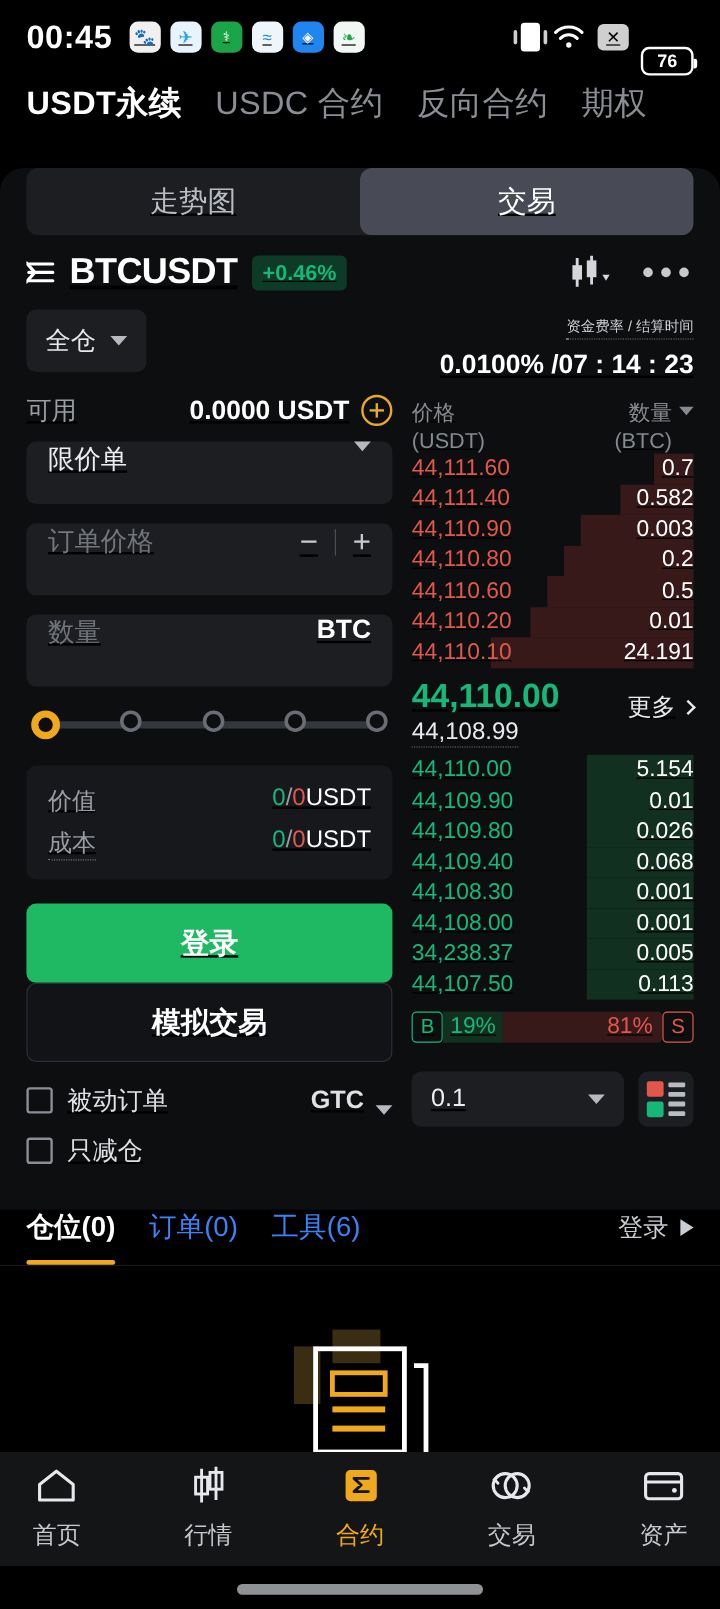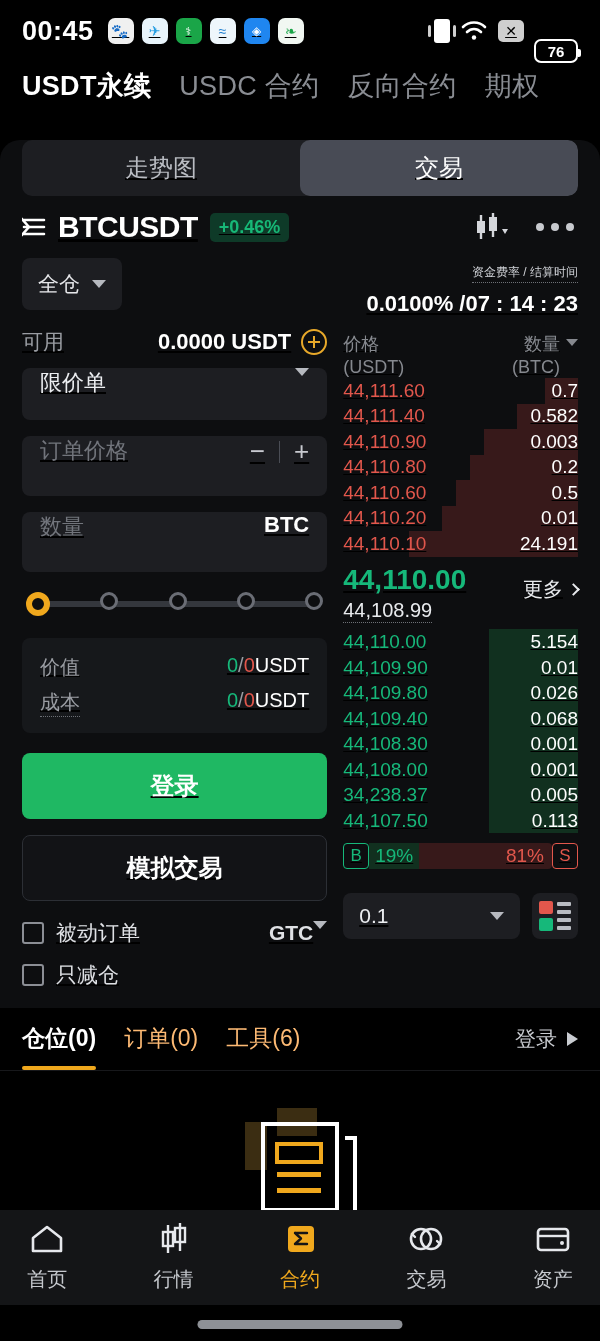--- a/index.html
+++ b/index.html
@@ -83,27 +83,27 @@
 
   .infobox { background:#16181b; border-radius:8px; padding: 12px 18px; }
   .inforow { display:flex; padding: 4px 0; gap: 12px; }
   .info-label { font-size: 20px; color:#9a9da3; }
   .info-label.dotted { border-bottom: 1px dotted #6d7076; }
   .info-val { margin-left:auto; font-size: 20px; }
   .g { color:#16b87a; } .r { color:#e2574c; } .w { color:#ffffff; } .sep { color:#9a9da3; }
 
   .btn { height: 66px; border-radius:8px; display:flex; align-items:center; justify-content:center; font-size:24px; font-weight:700; }
   .btn-login { background:#1fb863; color:#fff; margin-top: 20px; }
-  .btn-demo { background:#121316; color:#fff; border:1px solid #2c2f35; margin-top: 16px; }
+  .btn-demo { background:#121316; color:#fff; border:1px solid #2c2f35; }
 
   .checks { margin-top: 18px; }
   .checkrow { display:flex; align-items:center; margin-bottom: 14px; }
   .cbox { width:22px;height:22px;border:2px solid #8b8e95;border-radius:3px; margin-right:12px; }
   .ctext { font-size: 21px; color:#dfe1e5; }
-  .gtc { margin-left:auto; display:flex; align-items:flex-start; font-size:21px; color:#dfe1e5; font-weight:700; }
+  .gtc { margin-left:auto; display:flex; align-items:flex-end; gap:10px; font-size:21px; color:#dfe1e5; font-weight:700; }
 
   
   .funding { text-align:right; }
   .funding-label { font-size: 12px; color:#cfd1d6; border-bottom:1px dotted #6d7076; display:inline-block; padding-bottom:1px; margin-top: 14px; }
   .funding-val { font-size: 22px; color:#fff; font-weight:700; margin-top: 8px; }
 
   .obhead { display:flex; margin-top: 16px; }
   .obhead .c1 { font-size: 18px; color:#86898f; line-height:1.25; }
   .obhead .c2 { margin-left:auto; font-size: 18px; color:#86898f; line-height:1.25; text-align:right; position:relative; padding-right:18px; }
   .sorticon { position:absolute; right:0; top:6px; width:0;height:0;border-left:6px solid transparent;border-right:6px solid transparent;border-top:7px solid #86898f; }
@@ -131,21 +131,21 @@
   .tickdd { flex:1; height:46px; background:#1d1e22; border-radius:8px; display:flex; align-items:center; padding:0 16px; font-size:21px; color:#eceef1; }
   .tickdd .caret { margin-left:auto; }
   .depthtoggle { width:46px;height:46px;background:#1d1e22;border-radius:8px; display:flex; align-items:center; justify-content:center; gap:4px; }
   .dt-col { display:flex; flex-direction:column; gap:4px; }
   .dt-col i { display:block; width:14px; height:13px; border-radius:2px; }
   .dt-bars { display:flex; flex-direction:column; gap:4px; }
   .dt-bars i { display:block; width:14px; height:4px; background:#b9bcc2; border-radius:1px; }
 
   
   .sectabs { display:flex; align-items:center; padding: 20px 22px 0; border-bottom:1px solid #17181b; position:relative; }
-  .sectab { font-size: 23px; color:#fdba74; margin-right: 28px; padding-bottom: 16px; position:relative; }
+  .sectab { font-size: 23px; color:#3b82f6; margin-right: 28px; padding-bottom: 16px; position:relative; }
   .sectab.active { color:#fff; font-weight:700; }
   .sectab.active:after { content:""; position:absolute; left:0; right:0; bottom:0; height:4px; background:#f0a81d; border-radius:2px; }
   .seclogin { margin-left:auto; display:flex; align-items:center; gap:10px; font-size:21px; color:#c9ccd1; padding-bottom:16px; }
   .tri { width:0;height:0;border-top:7px solid transparent;border-bottom:7px solid transparent;border-left:11px solid #c9ccd1; }
 
   .emptyart { position:absolute; left:0; right:0; top:1100px; display:flex; justify-content:center; }
 
   
   .bottomnav { position:absolute; left:0; right:0; bottom:36px; height:95px; background:#141517; display:flex; align-items:center;gap:32px; }
   .navitem { flex:1; display:flex; flex-direction:column; align-items:center; gap:7px; }

